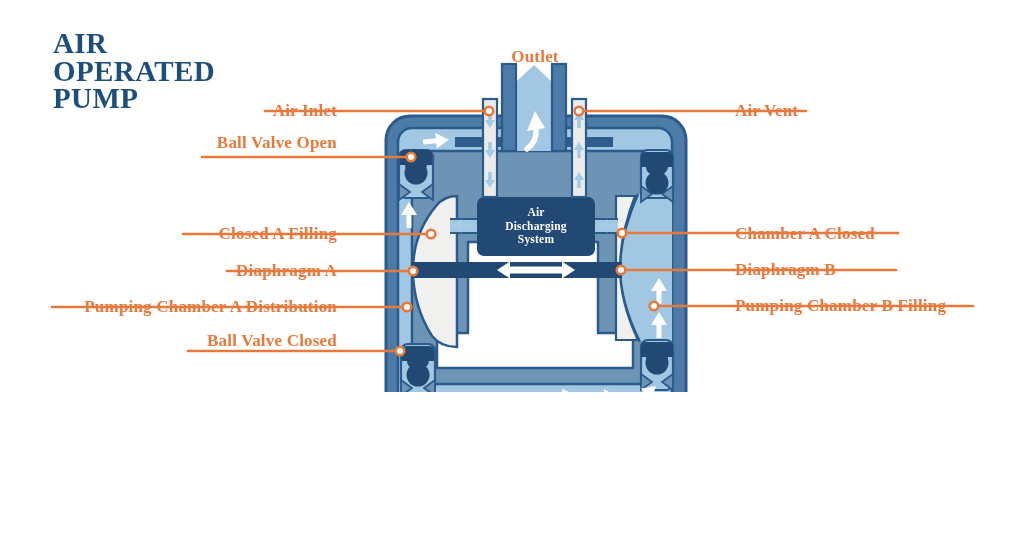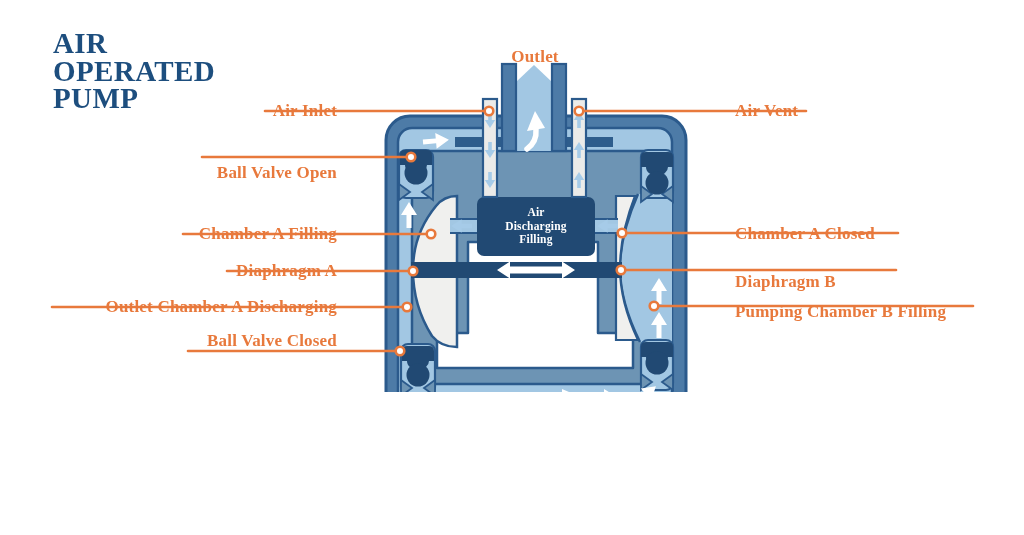--- a/index.html
+++ b/index.html
@@ -156,31 +156,31 @@
 
   <div id="title">
     <div>AIR</div>
     <div>OPERATED</div>
     <div>PUMP</div>
   </div>
 
   <div id="ads-text">
     <div>Air</div>
     <div>Discharging</div>
-    <div>Filling</div>
+    <div>System</div>
   </div>
 
   <div class="lbl center" style="top:35px">Outlet</div>
   <div class="lbl center" style="top:485px">Ball</div>
 
   <div class="lbl left" style="top:89px">Air Inlet</div>
-  <div class="lbl left" style="top:151px">Ball Valve Open</div>
-  <div class="lbl left" style="top:212px">Chamber A Filling</div>
+  <div class="lbl left" style="top:121px">Ball Valve Open</div>
+  <div class="lbl left" style="top:212px">Closed A Filling</div>
   <div class="lbl left" style="top:249px">Diaphragm A</div>
-  <div class="lbl left" style="top:285px">Outlet Chamber A Discharging</div>
+  <div class="lbl left" style="top:285px">Pumping Chamber A Distribution</div>
   <div class="lbl left" style="top:319px">Ball Valve Closed</div>
 
   <div class="lbl right" style="top:89px">Air Vent</div>
   <div class="lbl right" style="top:212px">Chamber A Closed</div>
-  <div class="lbl right" style="top:260px">Diaphragm B</div>
-  <div class="lbl right" style="top:290px">Pumping Chamber B Filling</div>
+  <div class="lbl right" style="top:248px">Diaphragm B</div>
+  <div class="lbl right" style="top:284px">Pumping Chamber B Filling</div>
 
 </div>
 
 </body></html>

